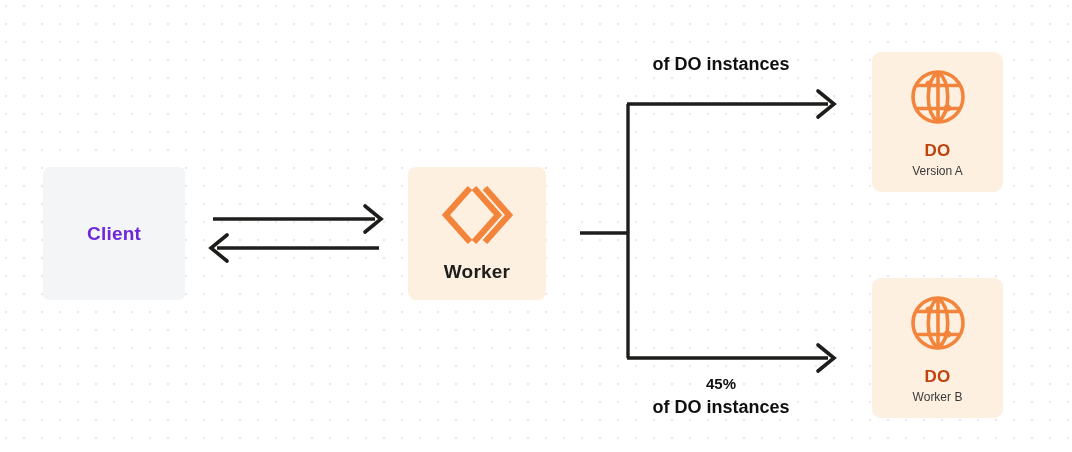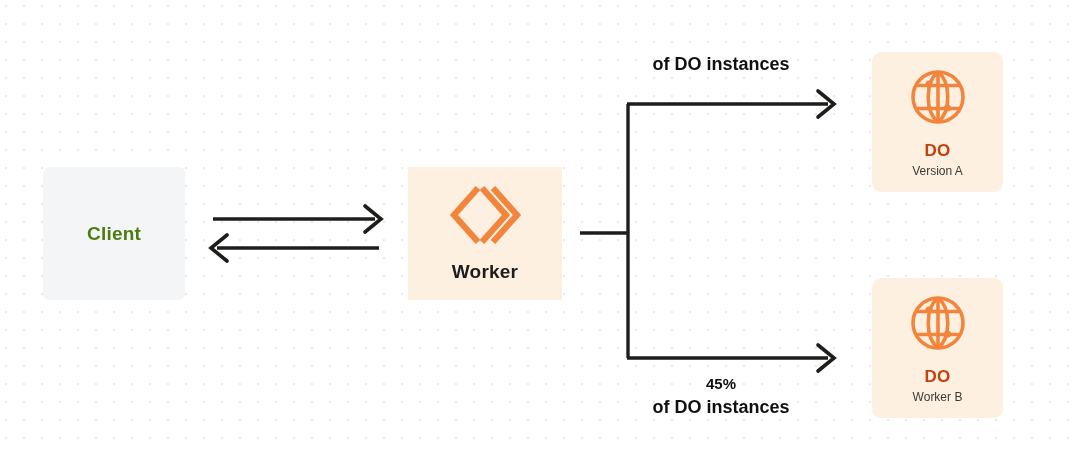--- a/index.html
+++ b/index.html
@@ -47,32 +47,32 @@
     left: 43px;
     top: 167px;
     width: 142px;
     height: 133px;
     background: #f4f5f7;
     border-radius: 6px;
   }
   .client-label {
     font-size: 19px;
     font-weight: bold;
-    color: #4d7c0f;
+    color: #6d28d9;
     letter-spacing: 0.2px;
   }
 
   
   .node-worker {
     left: 408px;
     top: 167px;
-    width: 154px;
+    width: 138px;
     height: 133px;
     background: #fdf0e0;
-    border-radius: 1px;
+    border-radius: 8px;
     justify-content: flex-start;
     padding-top: 17px;
   }
   .worker-icon {
     width: 74px;
     height: 62px;
     display: block;
   }
   .worker-label {
     margin-top: 15px;

